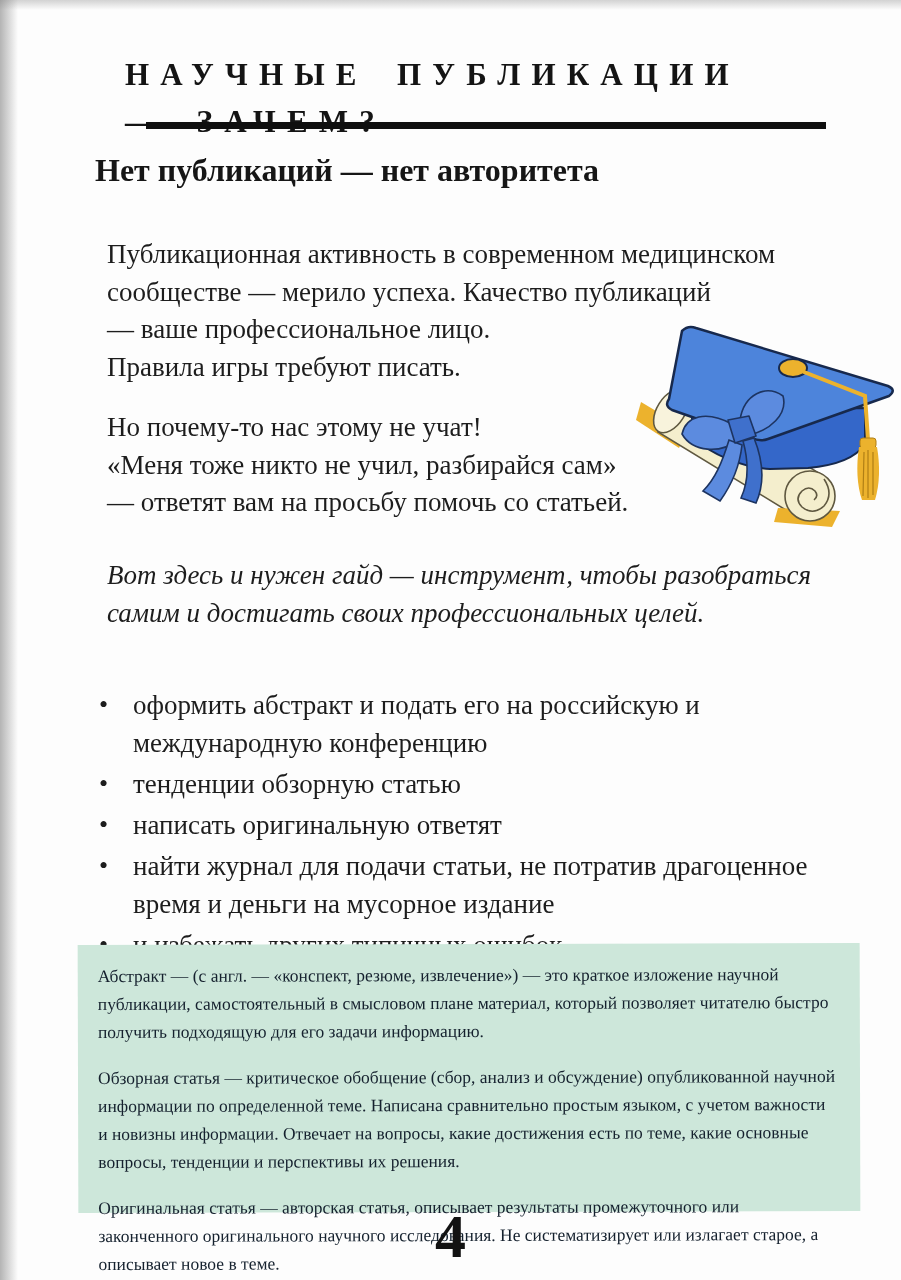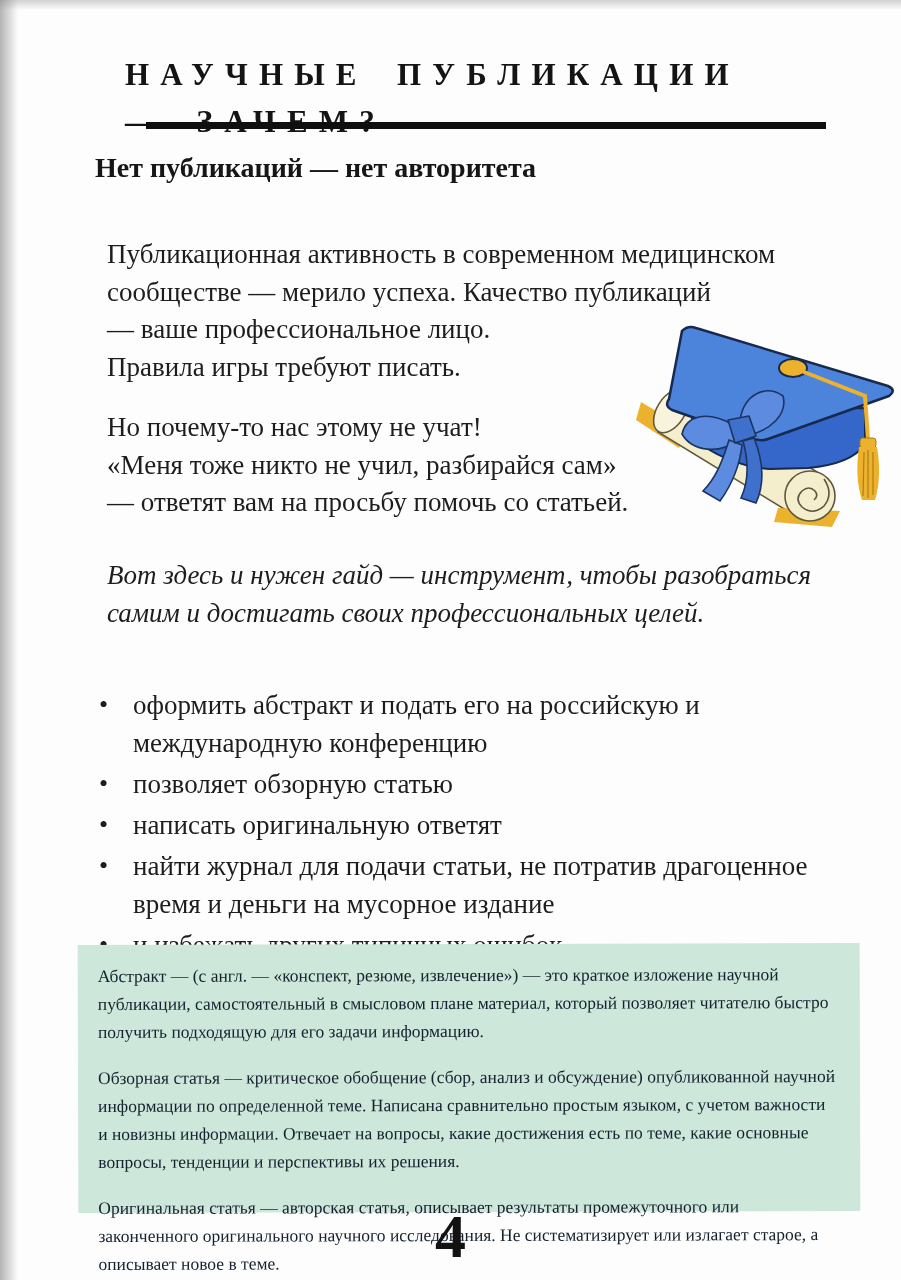--- a/index.html
+++ b/index.html
@@ -31,21 +31,21 @@
     letter-spacing: .36em; word-spacing: .34em;
     color: #141414; white-space: pre-line;
   }
   .title-rule {
     position: absolute; left: 146px; top: 122px; width: 680px; height: 7px;
     background: #0f0f0f;
   }
 
   .section-heading {
     position: absolute; left: 95px; top: 152px; margin: 0;
-    font-size: 28px; font-weight: 700; color: #161616;
+    font-size: 32px; font-weight: 700; color: #161616;
   }
 
   .body-par {
     position: absolute; left: 95px; margin: 12px; width: 800px;
     font-size: 27px; line-height: 37.5px; white-space: pre-line; color: #1d1d1d;
   }
   .p1 { top: 224px; }
   .p2 { top: 397px; font-family: Liberation Serif, serif; }
   .p3 { top: 545px; font-style: italic; }
   .lead-in { top: 625px; }
@@ -103,21 +103,21 @@
   <p class="body-par p3">Вот здесь и нужен гайд — инструмент, чтобы разобраться
 самим и достигать своих профессиональных целей.</p>
 
   <ul class="takeaways">
     <li>
       <span class="dot">•</span>
       <span>оформить абстракт и подать его на российскую и международную конференцию</span>
     </li>
     <li>
       <span class="dot">•</span>
-      <span>позволяет обзорную статью</span>
+      <span>тенденции обзорную статью</span>
     </li>
     <li>
       <span class="dot">•</span>
       <span>написать оригинальную ответят</span>
     </li>
     <li>
       <span class="dot">•</span>
       <span>найти журнал для подачи статьи, не потратив драгоценное время и деньги на мусорное издание</span>
     </li>
     <li>

